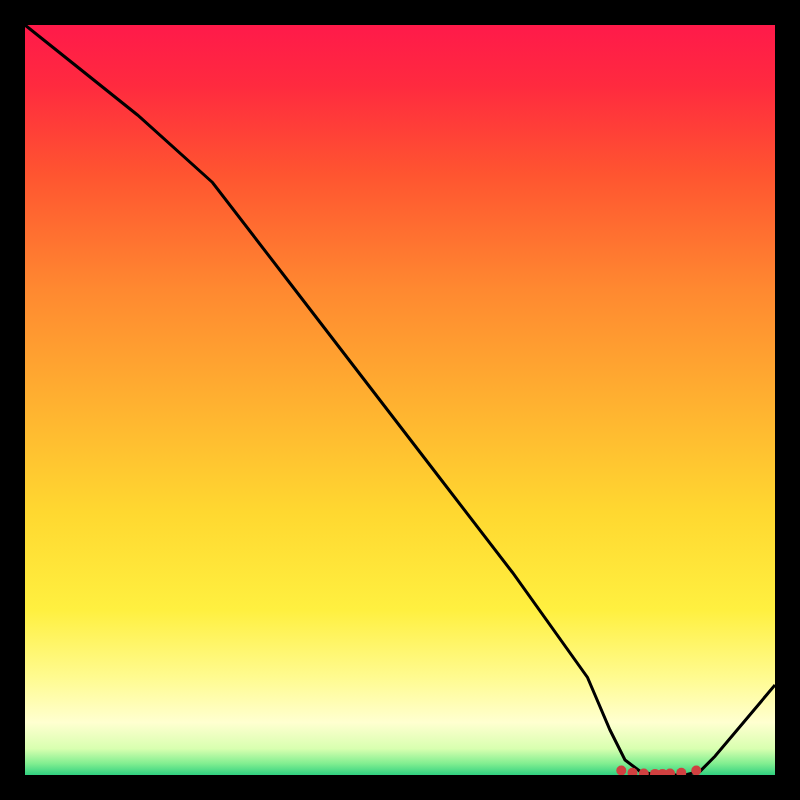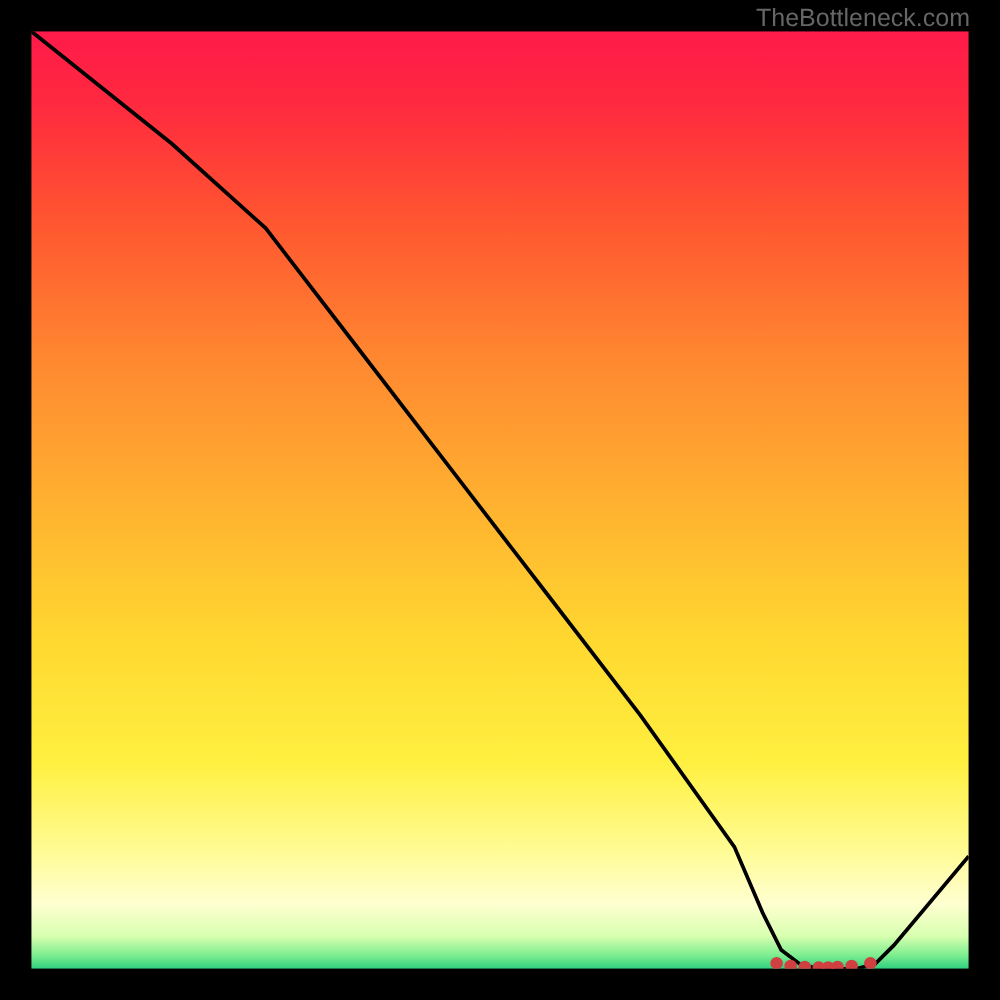--- a/index.html
+++ b/index.html
@@ -33,21 +33,20 @@
     height: 750px;
   }
   svg {
     display: block;
   }
 </style>
 </head>
 <body>
 
 <div class="container">
-  <div class="watermark">TheBottleneck.com</div>
 
   <div class="plot-area">
     <svg id="chart-svg" width="750" height="750" viewBox="0 0 750 750">
       <defs>
         <linearGradient id="bg-grad" x1="0" y1="0" x2="0" y2="1">
             <stop offset="0%" stop-color="#ff1a4a"></stop>
             <stop offset="8%" stop-color="#ff2a3f"></stop>
             <stop offset="20%" stop-color="#ff5530"></stop>
             <stop offset="35%" stop-color="#ff8830"></stop>
             <stop offset="50%" stop-color="#ffb030"></stop>

